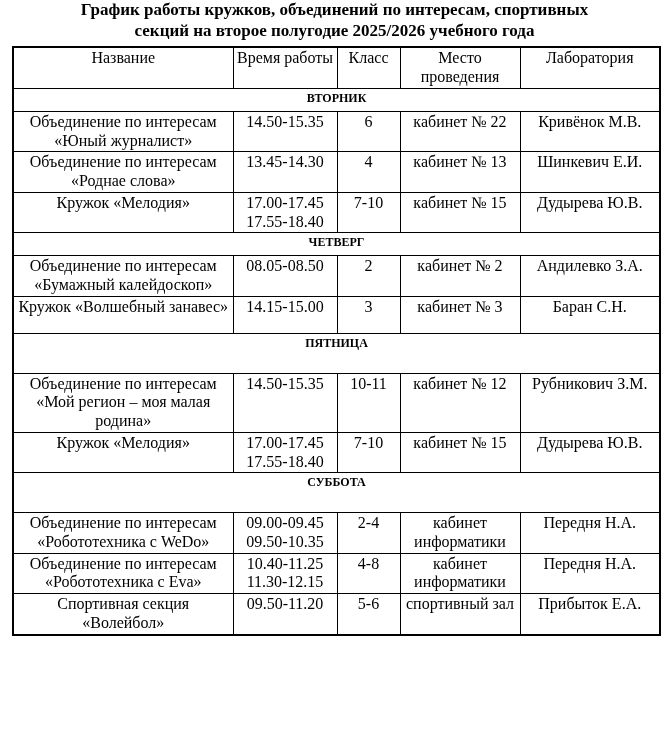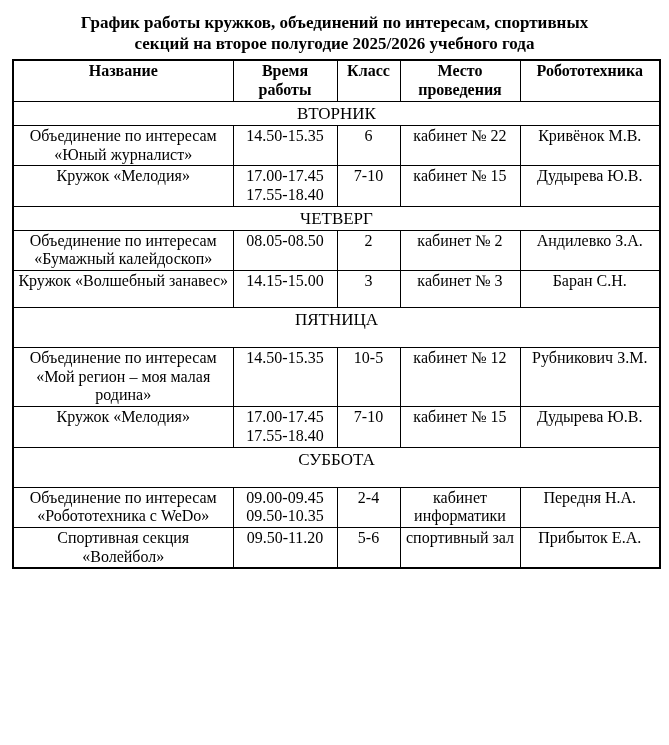--- a/index.html
+++ b/index.html
@@ -4,21 +4,20 @@
 <style>
   html, body {
     margin: 0;
     padding: 0;
     background: #ffffff;
   }
   .page {
     width: 669px;
     height: 745px;
     box-sizing: border-box;
-    padding-top: 13px;
     background: #ffffff;
     color: #000000;
     font-family: "Liberation Serif", serif;
     overflow: hidden;
   }
   .doc-title {
     margin: 0 0 5px 0;
     font-size: 17px;
     font-weight: bold;
     text-align: center;
@@ -39,28 +38,27 @@
     vertical-align: top;
     font-size: 16px;
     font-weight: normal;
     line-height: 1.17;
     padding: 1px 3px;
     box-sizing: border-box;
     overflow: hidden;
   }
   table.schedule th {
     height: 40px;
-    font-weight: bold;
   }
   table.schedule td {
     height: 37px;
   }
   table.schedule td.day {
-    font-weight: normal;
-    font-size: 17px;
+    font-weight: bold;
+    font-size: 12px;
     height: 23px;
     padding-top: 2px;
   }
   table.schedule td.day.tall {
     height: 40px;
   }
   table.schedule td.time {
     white-space: pre-line;
     margin-top: 17px;
   }
@@ -78,33 +76,40 @@
         <col style="width: 63px;">
         <col style="width: 120px;">
         <col style="width: 140px;">
       </colgroup>
     <thead>
       <tr id="header-row">
           <th>Название</th>
           <th>Время работы</th>
           <th>Класс</th>
           <th>Место проведения</th>
-          <th>Робототехника</th>
+          <th>Лаборатория</th>
         </tr>
     </thead>
     <tbody id="table-body">
         <tr>
           <td colspan="5" class="day">ВТОРНИК</td>
         </tr>
         <tr>
           <td>Объединение по интересам «Юный журналист»</td>
           <td class="time">14.50-15.35</td>
           <td>6</td>
           <td>кабинет № 22</td>
           <td>Кривёнок М.В.</td>
+        </tr>
+        <tr>
+          <td>Объединение по интересам «Роднае слова»</td>
+          <td class="time">13.45-14.30</td>
+          <td>4</td>
+          <td>кабинет № 13</td>
+          <td>Шинкевич Е.И.</td>
         </tr>
         <tr>
           <td>Кружок «Мелодия»</td>
           <td class="time">17.00-17.45
 17.55-18.40</td>
           <td>7-10</td>
           <td>кабинет № 15</td>
           <td>Дудырева Ю.В.</td>
         </tr>
         <tr>
@@ -123,21 +128,21 @@
           <td>3</td>
           <td>кабинет № 3</td>
           <td>Баран С.Н.</td>
         </tr>
         <tr>
           <td colspan="5" class="day tall">ПЯТНИЦА</td>
         </tr>
         <tr>
           <td>Объединение по интересам «Мой регион – моя малая родина»</td>
           <td class="time">14.50-15.35</td>
-          <td>10-5</td>
+          <td>10-11</td>
           <td>кабинет № 12</td>
           <td>Рубникович З.М.</td>
         </tr>
         <tr>
           <td>Кружок «Мелодия»</td>
           <td class="time">17.00-17.45
 17.55-18.40</td>
           <td>7-10</td>
           <td>кабинет № 15</td>
           <td>Дудырева Ю.В.</td>
@@ -147,20 +152,28 @@
         </tr>
         <tr>
           <td>Объединение по интересам «Робототехника с WeDo»</td>
           <td class="time">09.00-09.45
 09.50-10.35</td>
           <td>2-4</td>
           <td>кабинет информатики</td>
           <td>Передня Н.А.</td>
         </tr>
         <tr>
+          <td>Объединение по интересам «Робототехника с Eva»</td>
+          <td class="time">10.40-11.25
+11.30-12.15</td>
+          <td>4-8</td>
+          <td>кабинет информатики</td>
+          <td>Передня Н.А.</td>
+        </tr>
+        <tr>
           <td>Спортивная секция «Волейбол»</td>
           <td class="time">09.50-11.20</td>
           <td>5-6</td>
           <td>спортивный зал</td>
           <td>Прибыток Е.А.</td>
         </tr>
       </tbody>
   </table>
 </div>
 

